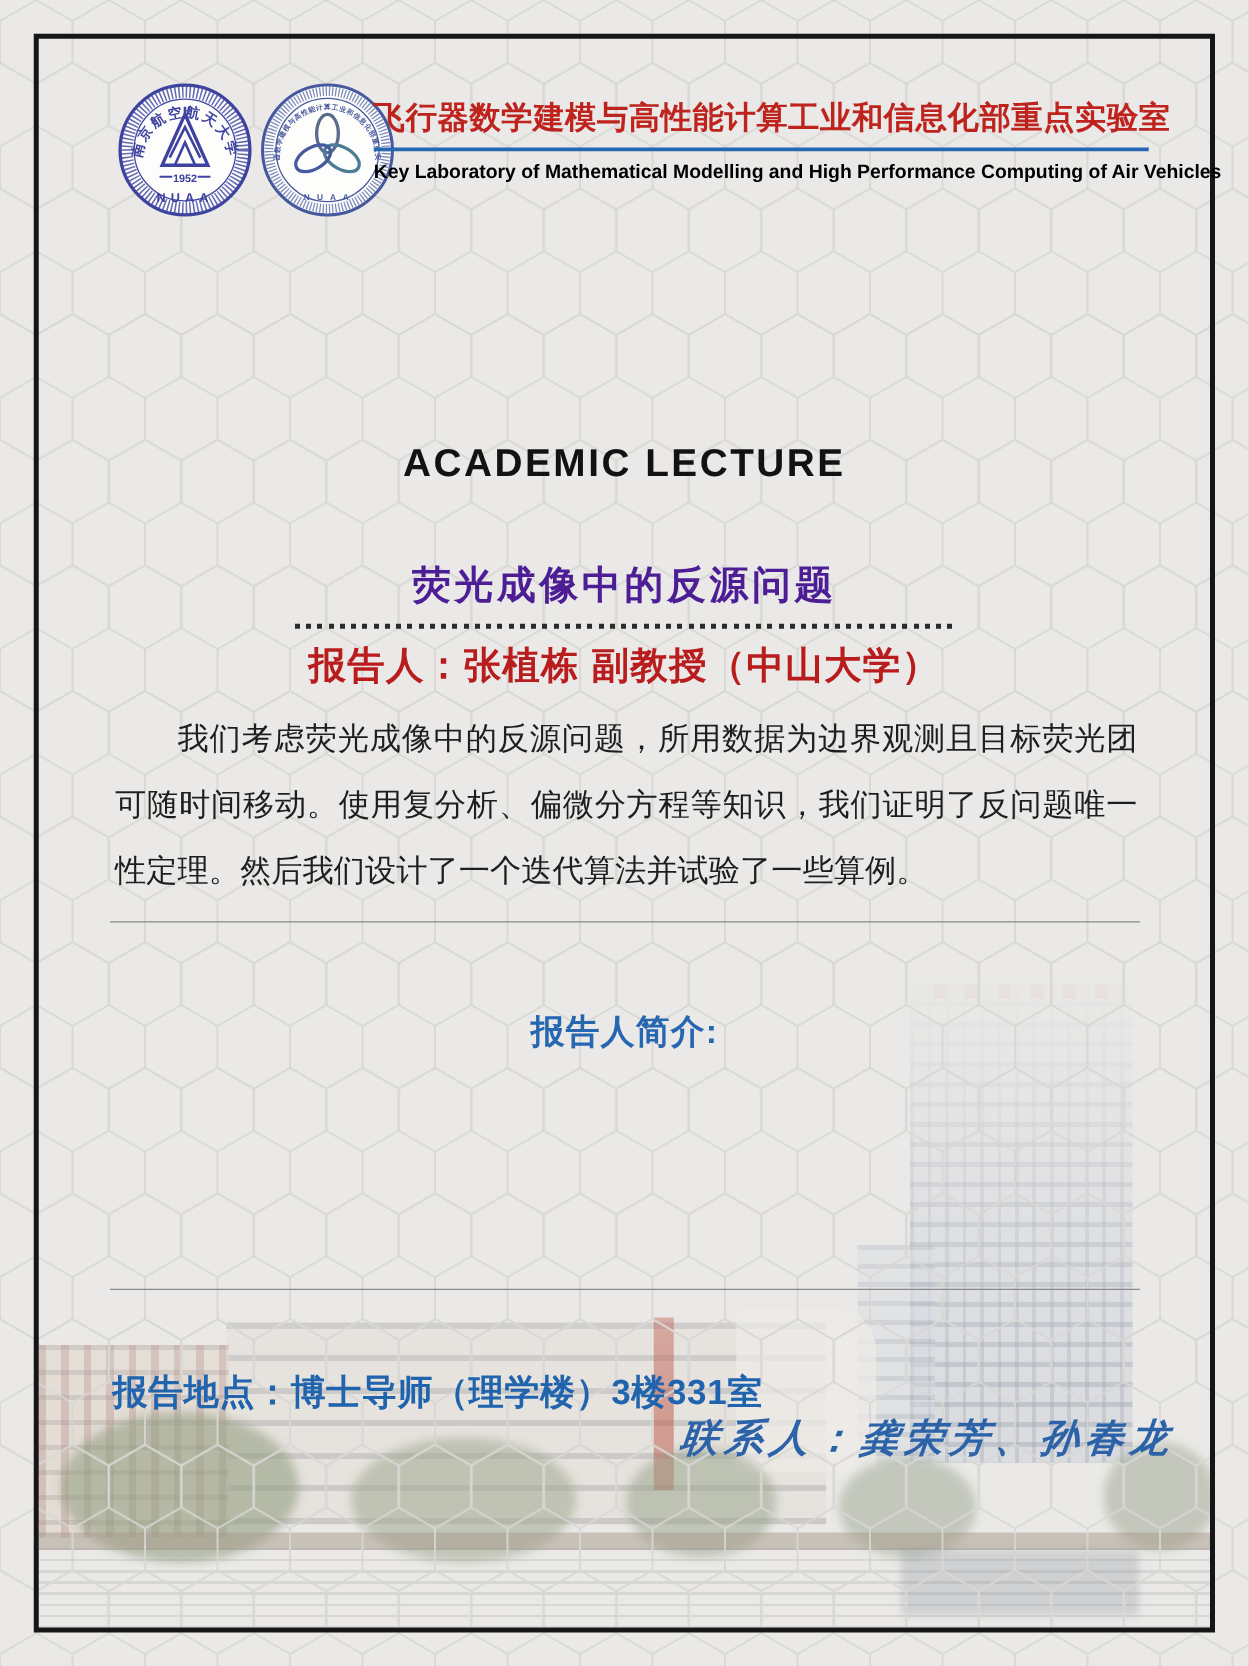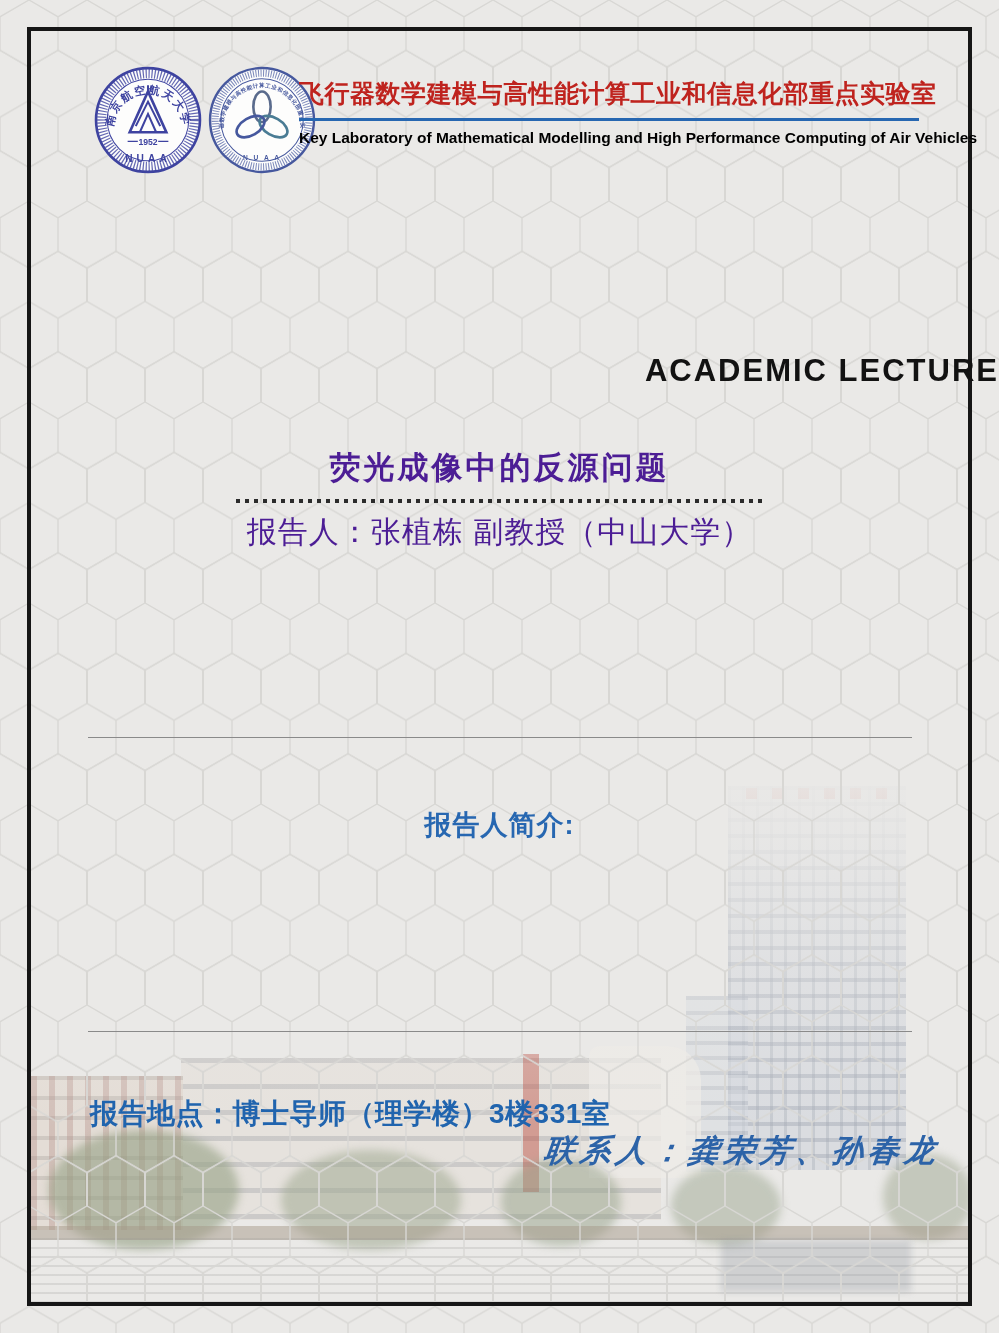--- a/index.html
+++ b/index.html
@@ -43,28 +43,28 @@
   .logo{top:65px;width:110px;height:110px;}
   .logo-1{left:93px;} .logo-2{left:207px;}
 
   .hd{left:299px;top:77px;width:620px;text-align:center;}
   .hd-zh{font-size:25px;font-weight:800;color:#bf231e;letter-spacing:.5px;white-space:nowrap;}
   .hd-line{height:3px;background:#2767b1;margin:8px 0 8px 0;}
   .hd-en{font-size:15.5px;font-weight:700;color:#000000;white-space:nowrap;}
 
   .hero{top:162px;left:0;width:100%;text-align:center;font-size:188px;line-height:1;font-weight:900;
         color:#2e6db6;letter-spacing:4px;text-shadow:-6px 9px 5px rgba(66,66,66,.8);white-space:nowrap;}
-  .hero-sub{top:353px;left:0;width:100%;text-align:right;font-size:31px;font-weight:700;color:#121212;
+  .hero-sub{top:353px;left:0;width:100%;text-align:center;font-size:31px;font-weight:700;color:#121212;
         letter-spacing:2px;}
 
   .lec-title{top:447px;left:0;width:100%;text-align:center;font-size:31px;font-weight:800;color:#4c1d95;
         letter-spacing:3px;}
   .dotline{top:499px;left:236px;width:528px;height:4px;
         background:repeating-linear-gradient(90deg,#2b2b2b 0 4px,transparent 4px 9px);}
-  .speaker{top:512px;left:0;width:100%;text-align:center;font-size:30px;font-weight:400;color:#4c1d95;
+  .speaker{top:512px;left:0;width:100%;text-align:center;font-size:30px;font-weight:700;color:#b91c1c;
         letter-spacing:1px;}
 
   .abstract{top:565px;left:92px;width:818px;font-size:25px;line-height:53px;color:#1e1e1e;
         text-align:justify;text-indent:2em;}
   .rule{left:88px;width:824px;height:1px;background:#8a8a8a;}
   .rule-1{top:737px;} .rule-2{top:1031px;}
   .bio-head{top:775px;left:0;width:100%;text-align:center;font-size:27px;font-weight:800;color:#2767b1;
         letter-spacing:1px;margin-top:32px;}
   .bio{top:819px;left:92px;width:818px;font-size:25px;line-height:51px;color:#1e1e1e;
         text-align:justify;text-indent:2em;}
@@ -161,20 +161,21 @@
       <div class="hd-zh">飞行器数学建模与高性能计算工业和信息化部重点实验室</div>
       <div class="hd-line"></div>
       <div class="hd-en">Key Laboratory of Mathematical Modelling and High Performance Computing of Air Vehicles</div>
     </div>
 
     <div class="hero-sub">ACADEMIC LECTURE</div>
 
     <div class="lec-title">荧光成像中的反源问题</div>
     <div class="dotline"></div>
     <div class="speaker">报告人：张植栋 副教授（中山大学）</div>
+    <div class="abstract">我们考虑荧光成像中的反源问题，所用数据为边界观测且目标荧光团可随时间移动。使用复分析、偏微分方程等知识，我们证明了反问题唯一性定理。然后我们设计了一个迭代算法并试验了一些算例。</div>
 
     <div class="rule rule-1"></div>
 
     <div class="bio-head">报告人简介:</div>
 
     <div class="rule rule-2"></div>
 
     <div class="loc">报告地点：博士导师（理学楼）3楼331室</div>
     <div class="contact">联系人：龚荣芳、孙春龙</div>
 

